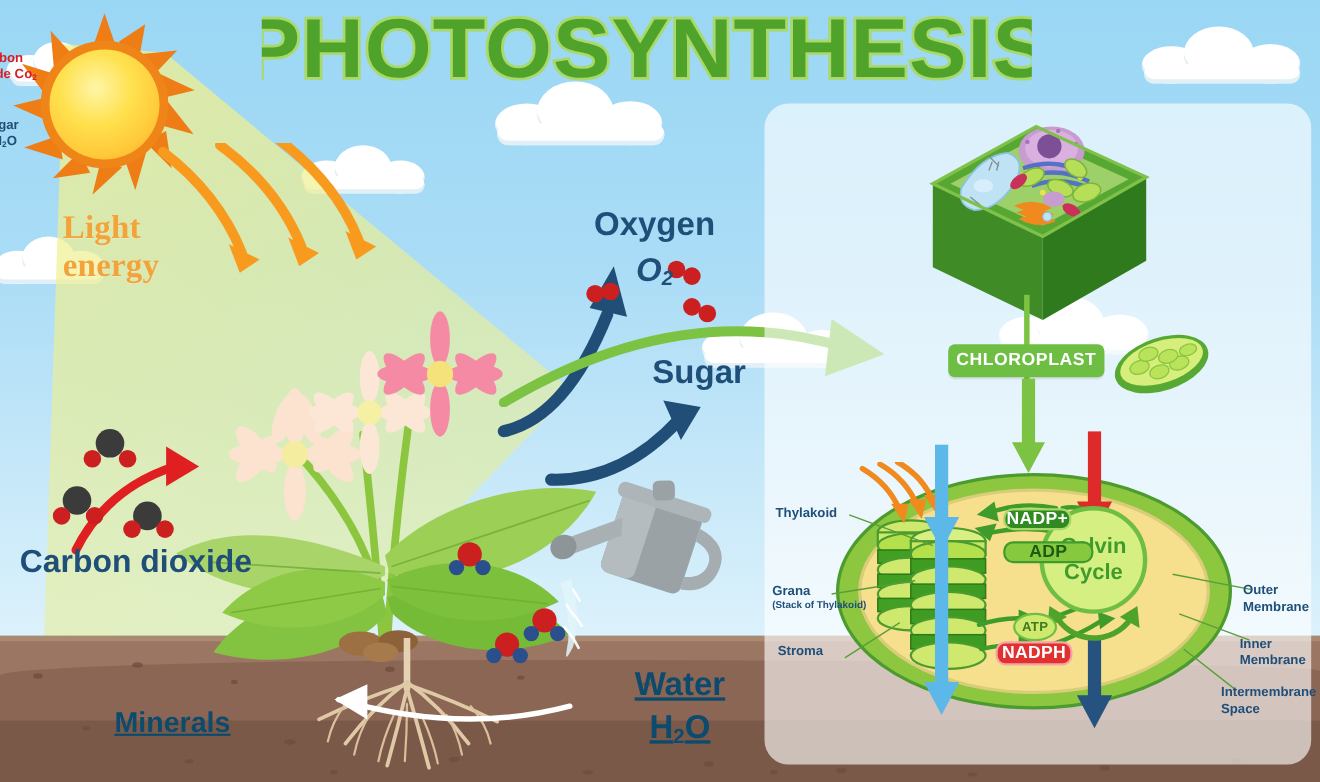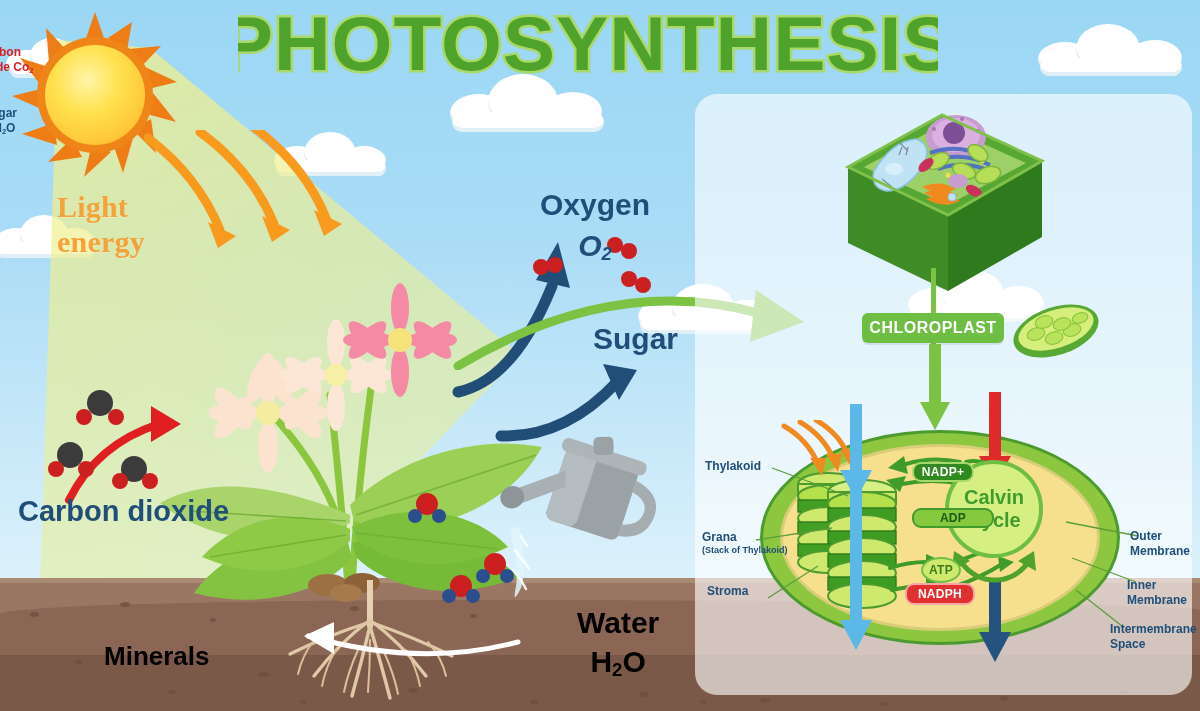--- a/index.html
+++ b/index.html
@@ -46,21 +46,21 @@
     pointer-events:none;
   }
 
   
   .lbl { position:absolute; white-space:pre-line; line-height:1.15; }
   .lbl-light {
     color:#f3a33a; font-size:30px; font-weight:bold; letter-spacing:.2px;
     text-shadow:0 1px 0 rgba(255,255,255,.25);
   }
   .lbl-navy { color:#1f4e79; font-weight:bold; }
-  .lbl-white { color:#000000; font-weight:bold; }
+  .lbl-white { color:#0c4a6e; font-weight:bold;text-decoration:underline; }
 
   #label-carbon-dioxide { left:18px; top:495px; font-size:29px; }
   #label-carbon-dioxide .sub { display:block; text-align:center; margin-top:3px; }
   #label-oxygen { left:540px; top:188px; font-size:30px; text-align:center; }
   #label-oxygen .sub { display:block; margin-top:6px;font-style:italic; }
   #label-sugar { left:593px; top:322px; font-size:30px; }
   #label-minerals { left:104px; top:642px; font-size:26px; }
   #label-water { left:577px; top:606px; font-size:30px; text-align:center; }
   #label-water .sub { display:block; margin-top:4px; }
   #label-light-energy { left:57px; top:190px;font-family:Liberation Serif, serif; }
@@ -106,24 +106,24 @@
 
   .calvin {
     position:absolute; left:945px; top:460px; width:98px; height:98px; border-radius:50%;
     background:#d5ef83; border:4px solid #6fbe44;
     display:flex; flex-direction:column; align-items:center; justify-content:center;
     color:#3f9c2a; font-size:20px; font-weight:bold; line-height:1.15; text-align:center;
   }
 
   .pill {
     position:absolute; border-radius:9px; display:flex; align-items:center; justify-content:center;
-    color:#ffffff; font-weight:bold; font-size:12px; letter-spacing:.3px;
+    color:#ffffff; font-weight:bold; font-size:16px; letter-spacing:.3px;
   }
   .pill-nadp { left:912px; top:462px; width:62px; height:20px; background:#2f8a1f; border:2px solid #a6d96a; }
-  .pill-adp  { left:912px; top:508px; width:82px; height:20px; background:#86c93f; border:2px solid #3f9c2a; color:#1b5c12; }
+  .pill-adp  { left:912px; top:492px; width:82px; height:20px; background:#86c93f; border:2px solid #3f9c2a; color:#1b5c12; }
   .pill-atp  { left:921px; top:557px; width:40px; height:26px; border-radius:50%; background:#cfe96f; border:2px solid #6fbe44; color:#3f7a1e; font-size:12px; }
   .pill-nadph{ left:905px; top:583px; width:70px; height:22px; background:#e03030; border:2px solid #f4a6a6; }
 
   
   .clabel { position:absolute; color:#1f4e79; font-size:12px; font-weight:bold; line-height:1.25; }
   .clabel .tiny { font-size:9px; display:block; }
   #c-thylakoid { left:705px; top:459px; }
   #c-grana     { left:702px; top:530px; }
   #c-stroma    { left:707px; top:584px; }
   #c-outer     { left:1130px; top:529px; text-align:left; }

